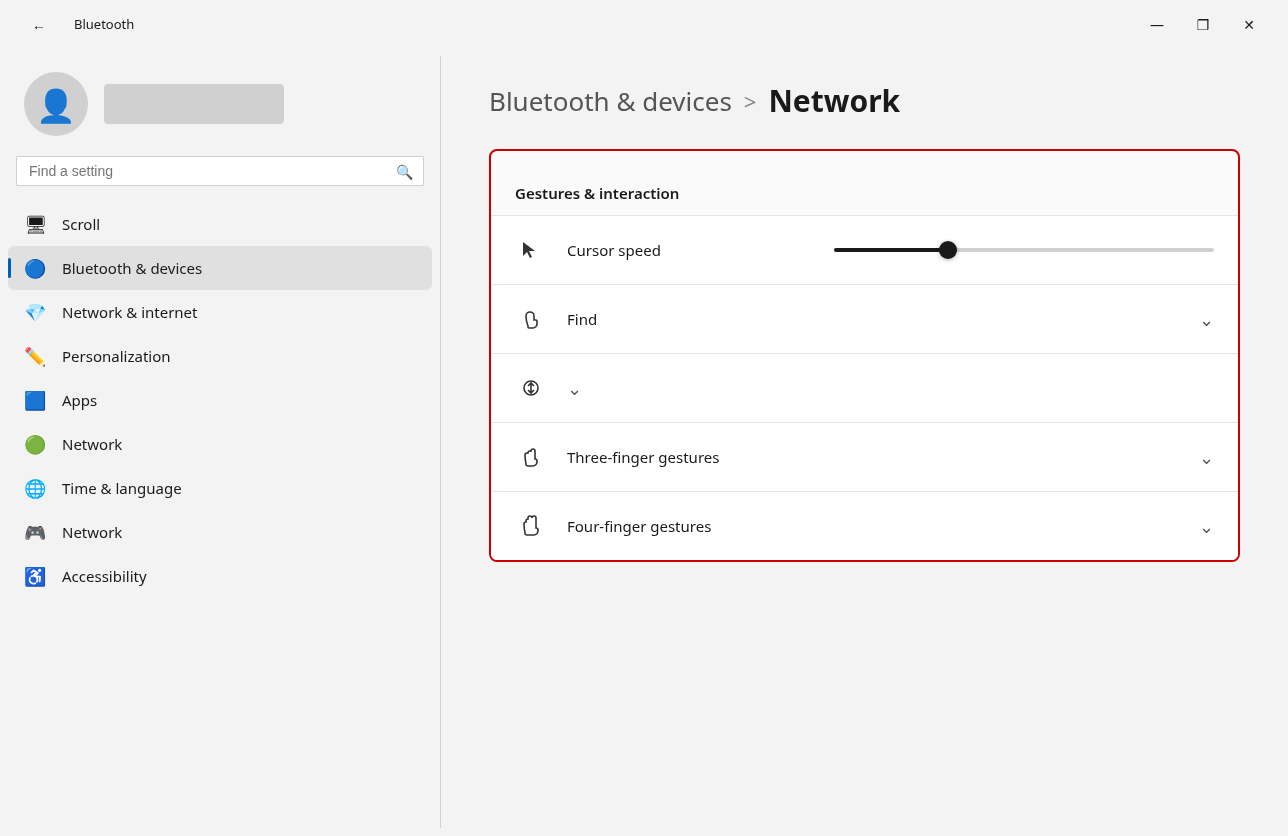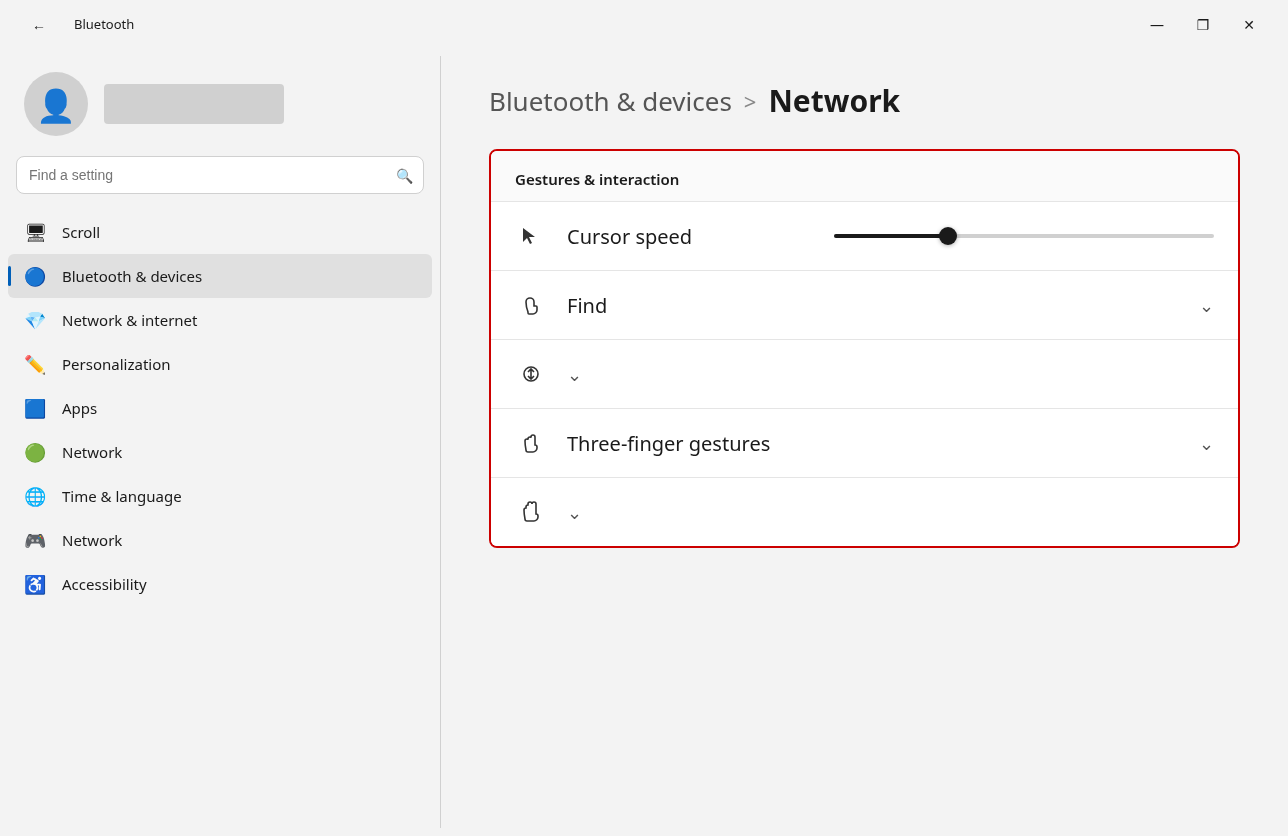--- a/index.html
+++ b/index.html
@@ -93,23 +93,23 @@
       background: #d0d0d0;
       border-radius: 4px;
     }
 
     .search-box {
       margin: 0 16px 16px 16px;
       position: relative;
     }
     .search-input {
       width: 100%;
-      height: 38px;
+      height: 30px;
       border: 1px solid #d0d0d0;
-      border-radius: 8px;
+      border-radius: 1px;
       padding: 0 36px 0 12px;
       font-size: 14px;
       background: white;
       outline: none;
       color: #555;
     }
     .search-icon-btn {
       position: absolute;
       right: 10px;
       top: 50%;
@@ -203,20 +203,21 @@
       background: #fafafa;
       overflow: hidden;
     }
 
     .card-section-title {
       font-size: 15px;
       font-weight: 600;
       color: #1a1a1a;
       padding: 18px 24px 12px 24px;
       background: #fafafa;
+      margin-top: 14px;
     }
 
     .setting-row {
       display: flex;
       align-items: center;
       padding: 18px 24px;
       background: white;
       border-top: 1px solid #e5e5e5;
       cursor: pointer;
       gap: 20px;
@@ -231,21 +232,21 @@
       display: flex;
       align-items: center;
       justify-content: center;
       flex-shrink: 0;
       font-size: 22px;
       color: #333;
     }
 
     .setting-label {
       flex: 1;
-      font-size: 20px;
+      font-size: 15px;
       color: #1a1a1a;
     }
 
     .setting-control {
       display: flex;
       align-items: center;
       gap: 12px;
     }
 
     
@@ -421,20 +422,21 @@
           <span class="chevron-icon">⌄</span>
         </div>
       </div>
 
       <div class="setting-row">
         <div class="setting-icon">
           <svg width="26" height="26" viewBox="0 0 26 26" fill="none" stroke="#333" stroke-width="1.6">
             <path d="M7 20 C7 20 6 15 6 11 C6 9.8 6.8 9 8 9 L8 8 C8 6.8 8.8 6 10 6 L10 5 C10 3.8 10.8 3 12 3 C13.2 3 14 3.8 14 5 L14 5 C14 4 14.8 3 16 3 C17.2 3 18 4 18 5 L18 15 C19 15 20 15.8 20 17 L20 18 C20 20 18 22 16 22 L9 22 C8 22 7 21 7 20 Z" stroke="#333" fill="none"></path>
           </svg>
         </div>
+        <span class="setting-label">Four-finger gestures</span>
         <div class="setting-control">
           <span class="chevron-icon">⌄</span>
         </div>
       </div>
 
     </div>
   </div>
 
 </div>
 

